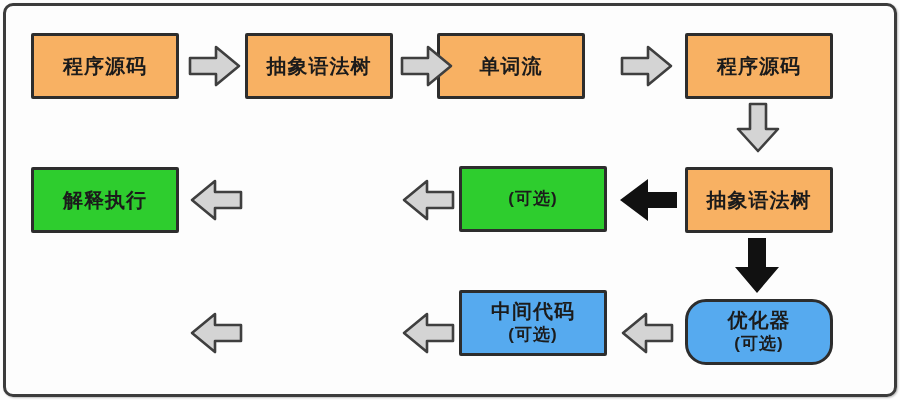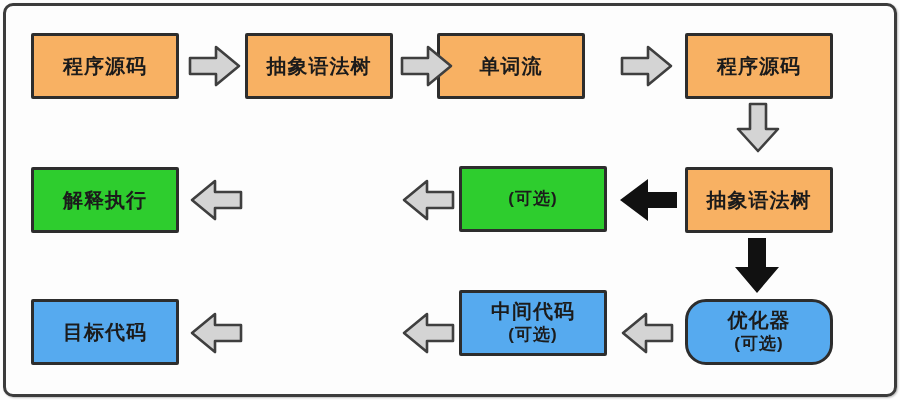--- a/index.html
+++ b/index.html
@@ -95,23 +95,20 @@
     <polygon points="52,14 26,14 26,3 3,22 26,41 26,30 52,30" fill="var(--arrow-fill)" stroke="var(--arrow-stroke)" stroke-width="2.6" stroke-linejoin="round"></polygon>
   </svg>
   <svg class="arrow" style="left:618px; top:177px;" width="60" height="46" viewBox="0 0 60 46">
     <polygon points="59,15 30,15 30,2 2,23 30,44 30,31 59,31" fill="var(--arrow-black)"></polygon>
   </svg>
 
   <svg class="arrow" style="left:733px; top:238px;" width="48" height="57" viewBox="0 0 48 57">
     <polygon points="15,0 33,0 33,29 46,29 24,55 2,29 15,29" fill="var(--arrow-black)"></polygon>
   </svg>
 
-  <div class="node node-blue" style="left:31px; top:299px;">
-    <div class="line">目标代码</div>
-  </div>
   <div class="node node-blue" style="left:459px; top:290px;">
     <div class="line">中间代码</div>
     <div class="line sub">(可选)</div>
   </div>
   <div class="node node-blue" style="left:685px; top:299px;border-radius:21px;">
     <div class="line">优化器</div>
     <div class="line sub">(可选)</div>
   </div>
 
   <svg class="arrow" style="left:189px; top:311px;" width="54" height="44" viewBox="0 0 54 44">

